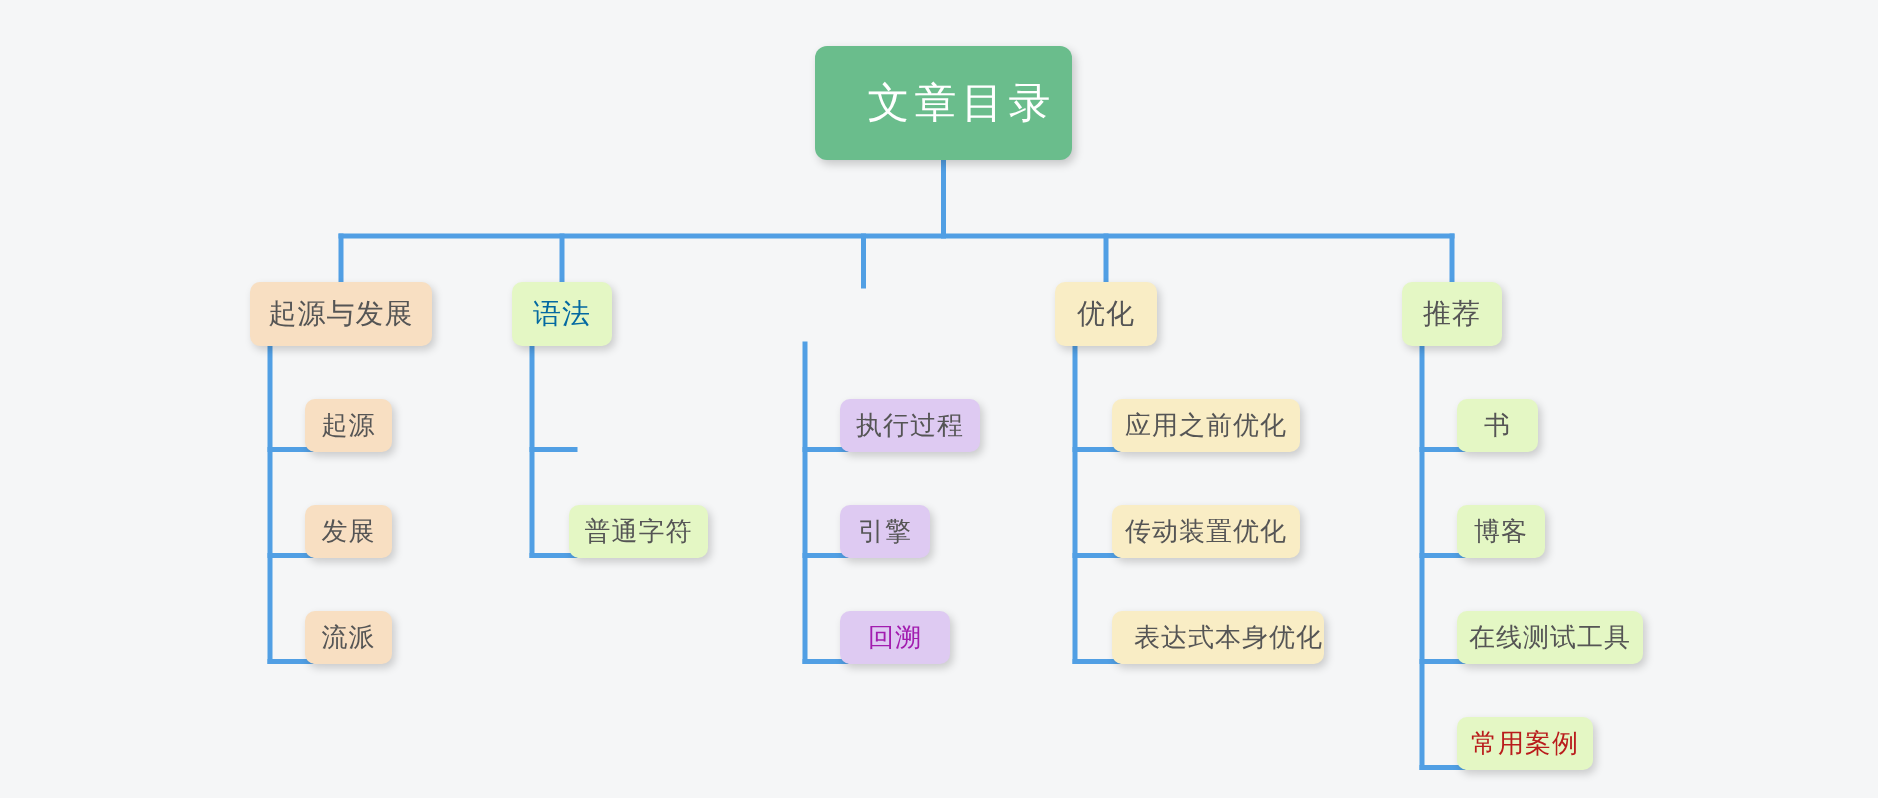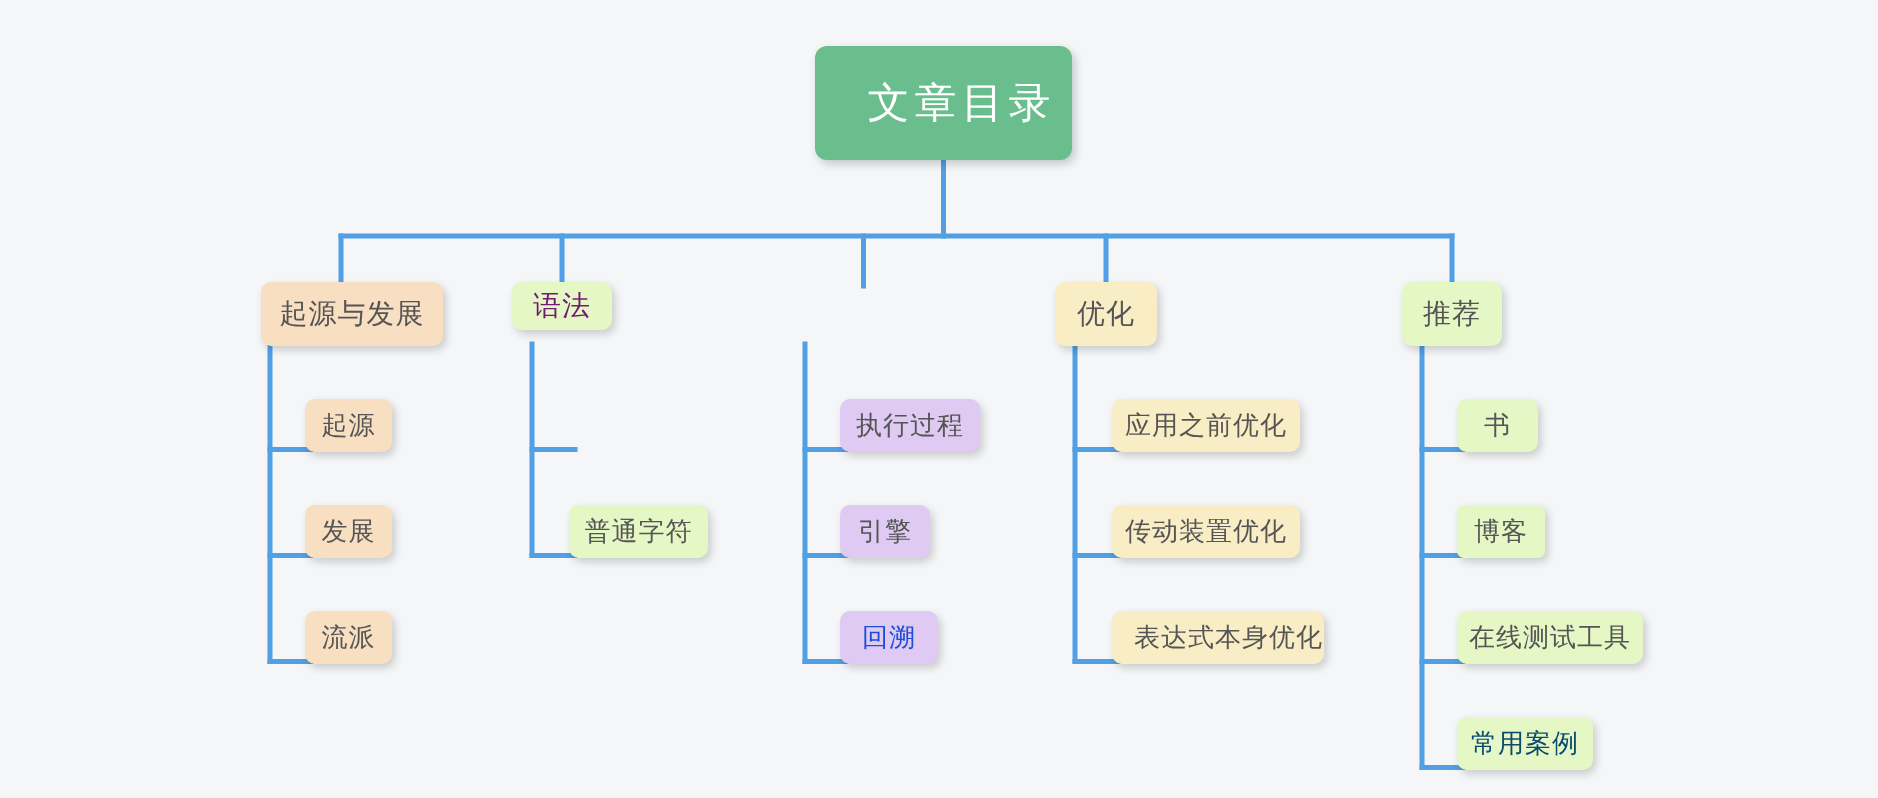--- a/index.html
+++ b/index.html
@@ -78,67 +78,67 @@
       <line x1="1452" y1="236" x2="1452" y2="286" stroke="#519fe4" stroke-width="5" stroke-linecap="square"></line>
       <line x1="1422" y1="344" x2="1422" y2="767.5" stroke="#519fe4" stroke-width="5" stroke-linecap="square"></line>
       <line x1="1422" y1="449.5" x2="1463" y2="449.5" stroke="#519fe4" stroke-width="5" stroke-linecap="square"></line>
       <line x1="1422" y1="555.5" x2="1463" y2="555.5" stroke="#519fe4" stroke-width="5" stroke-linecap="square"></line>
       <line x1="1422" y1="661.5" x2="1463" y2="661.5" stroke="#519fe4" stroke-width="5" stroke-linecap="square"></line>
       <line x1="1422" y1="767.5" x2="1463" y2="767.5" stroke="#519fe4" stroke-width="5" stroke-linecap="square"></line>
     </svg>
 <div class="node root-node" style="left: 815px; top: 46px; width: 257px; height: 114px; background: rgb(106, 189, 140); color: rgb(255, 255, 255);">
       <span class="label">文章目录</span>
     </div>
-    <div class="node branch-node" style="left: 261px; top: 282px; width: 182px; height: 64px; background: rgb(248, 223, 194); color: rgb(85, 85, 85);">
+    <div class="node branch-node" style="left: 250px; top: 282px; width: 182px; height: 64px; background: rgb(248, 223, 194); color: rgb(85, 85, 85);">
       <span class="label">起源与发展</span>
     </div>
     <div class="node child-node" style="left: 305px; top: 399px; width: 87px; height: 53px; background: rgb(248, 223, 194); color: rgb(85, 85, 85); align-items: center;">
       <span class="label">起源</span>
     </div>
     <div class="node child-node" style="left: 305px; top: 505px; width: 87px; height: 53px; background: rgb(248, 223, 194); color: rgb(85, 85, 85);">
       <span class="label">发展</span>
     </div>
     <div class="node child-node" style="left: 305px; top: 611px; width: 87px; height: 53px; background: rgb(248, 223, 194); color: rgb(85, 85, 85);">
       <span class="label">流派</span>
     </div>
-    <div class="node branch-node" style="left: 512px; top: 282px; width: 100px; height: 48px; background: rgb(228, 247, 196); color: #701a75;">
+    <div class="node branch-node" style="left: 512px; top: 282px; width: 100px; height: 64px; background: rgb(228, 247, 196); color: #0369a1;">
       <span class="label">语法</span>
     </div>
     <div class="node child-node" style="left: 569px; top: 505px; width: 139px; height: 53px; background: rgb(228, 247, 196); color: rgb(85, 85, 85);">
       <span class="label">普通字符</span>
     </div>
     <div class="node child-node" style="left: 840px; top: 399px; width: 140px; height: 53px; background: rgb(222, 202, 242); color: rgb(85, 85, 85);">
       <span class="label">执行过程</span>
     </div>
     <div class="node child-node" style="left: 840px; top: 505px; width: 90px; height: 53px; background: rgb(222, 202, 242); color: rgb(85, 85, 85);">
       <span class="label">引擎</span>
     </div>
-    <div class="node child-node" style="left: 840px; top: 611px; width: 98px; height: 53px; background: rgb(222, 202, 242); color: #1d4ed8;">
+    <div class="node child-node" style="left: 840px; top: 611px; width: 110px; height: 53px; background: rgb(222, 202, 242); color: #a21caf;">
       <span class="label">回溯</span>
     </div>
     <div class="node branch-node" style="left: 1055px; top: 282px; width: 102px; height: 64px; background: rgb(249, 237, 197); color: rgb(85, 85, 85);">
       <span class="label">优化</span>
     </div>
     <div class="node child-node" style="left: 1112px; top: 399px; width: 188px; height: 53px; background: rgb(249, 237, 197); color: rgb(85, 85, 85);">
       <span class="label">应用之前优化</span>
     </div>
     <div class="node child-node" style="left: 1112px; top: 505px; width: 188px; height: 53px; background: rgb(249, 237, 197); color: rgb(85, 85, 85);">
       <span class="label">传动装置优化</span>
     </div>
     <div class="node child-node" style="left: 1112px; top: 611px; width: 212px; height: 53px; background: rgb(249, 237, 197); color: rgb(85, 85, 85); padding-left: 21px;">
       <span class="label">表达式本身优化</span>
     </div>
     <div class="node branch-node" style="left: 1402px; top: 282px; width: 100px; height: 64px; background: rgb(228, 247, 196); color: rgb(85, 85, 85);">
       <span class="label">推荐</span>
     </div>
     <div class="node child-node" style="left: 1457px; top: 399px; width: 81px; height: 53px; background: rgb(228, 247, 196); color: rgb(85, 85, 85);">
       <span class="label">书</span>
     </div>
-    <div class="node child-node" style="left: 1457px; top: 505px; width: 88px; height: 53px; background: rgb(228, 247, 196); color: rgb(85, 85, 85); border-radius: 7px;">
+    <div class="node child-node" style="left: 1457px; top: 505px; width: 88px; height: 53px; background: rgb(228, 247, 196); color: rgb(85, 85, 85);">
       <span class="label">博客</span>
     </div>
     <div class="node child-node" style="left: 1457px; top: 611px; width: 186px; height: 53px; background: rgb(228, 247, 196); color: rgb(85, 85, 85);">
       <span class="label">在线测试工具</span>
     </div>
-    <div class="node child-node" style="left: 1457px; top: 717px; width: 136px; height: 53px; background: rgb(228, 247, 196); color: #0c4a6e;">
+    <div class="node child-node" style="left: 1457px; top: 717px; width: 136px; height: 53px; background: rgb(228, 247, 196); color: #b91c1c;">
       <span class="label">常用案例</span>
     </div>
   </div>
 
 </body></html>

